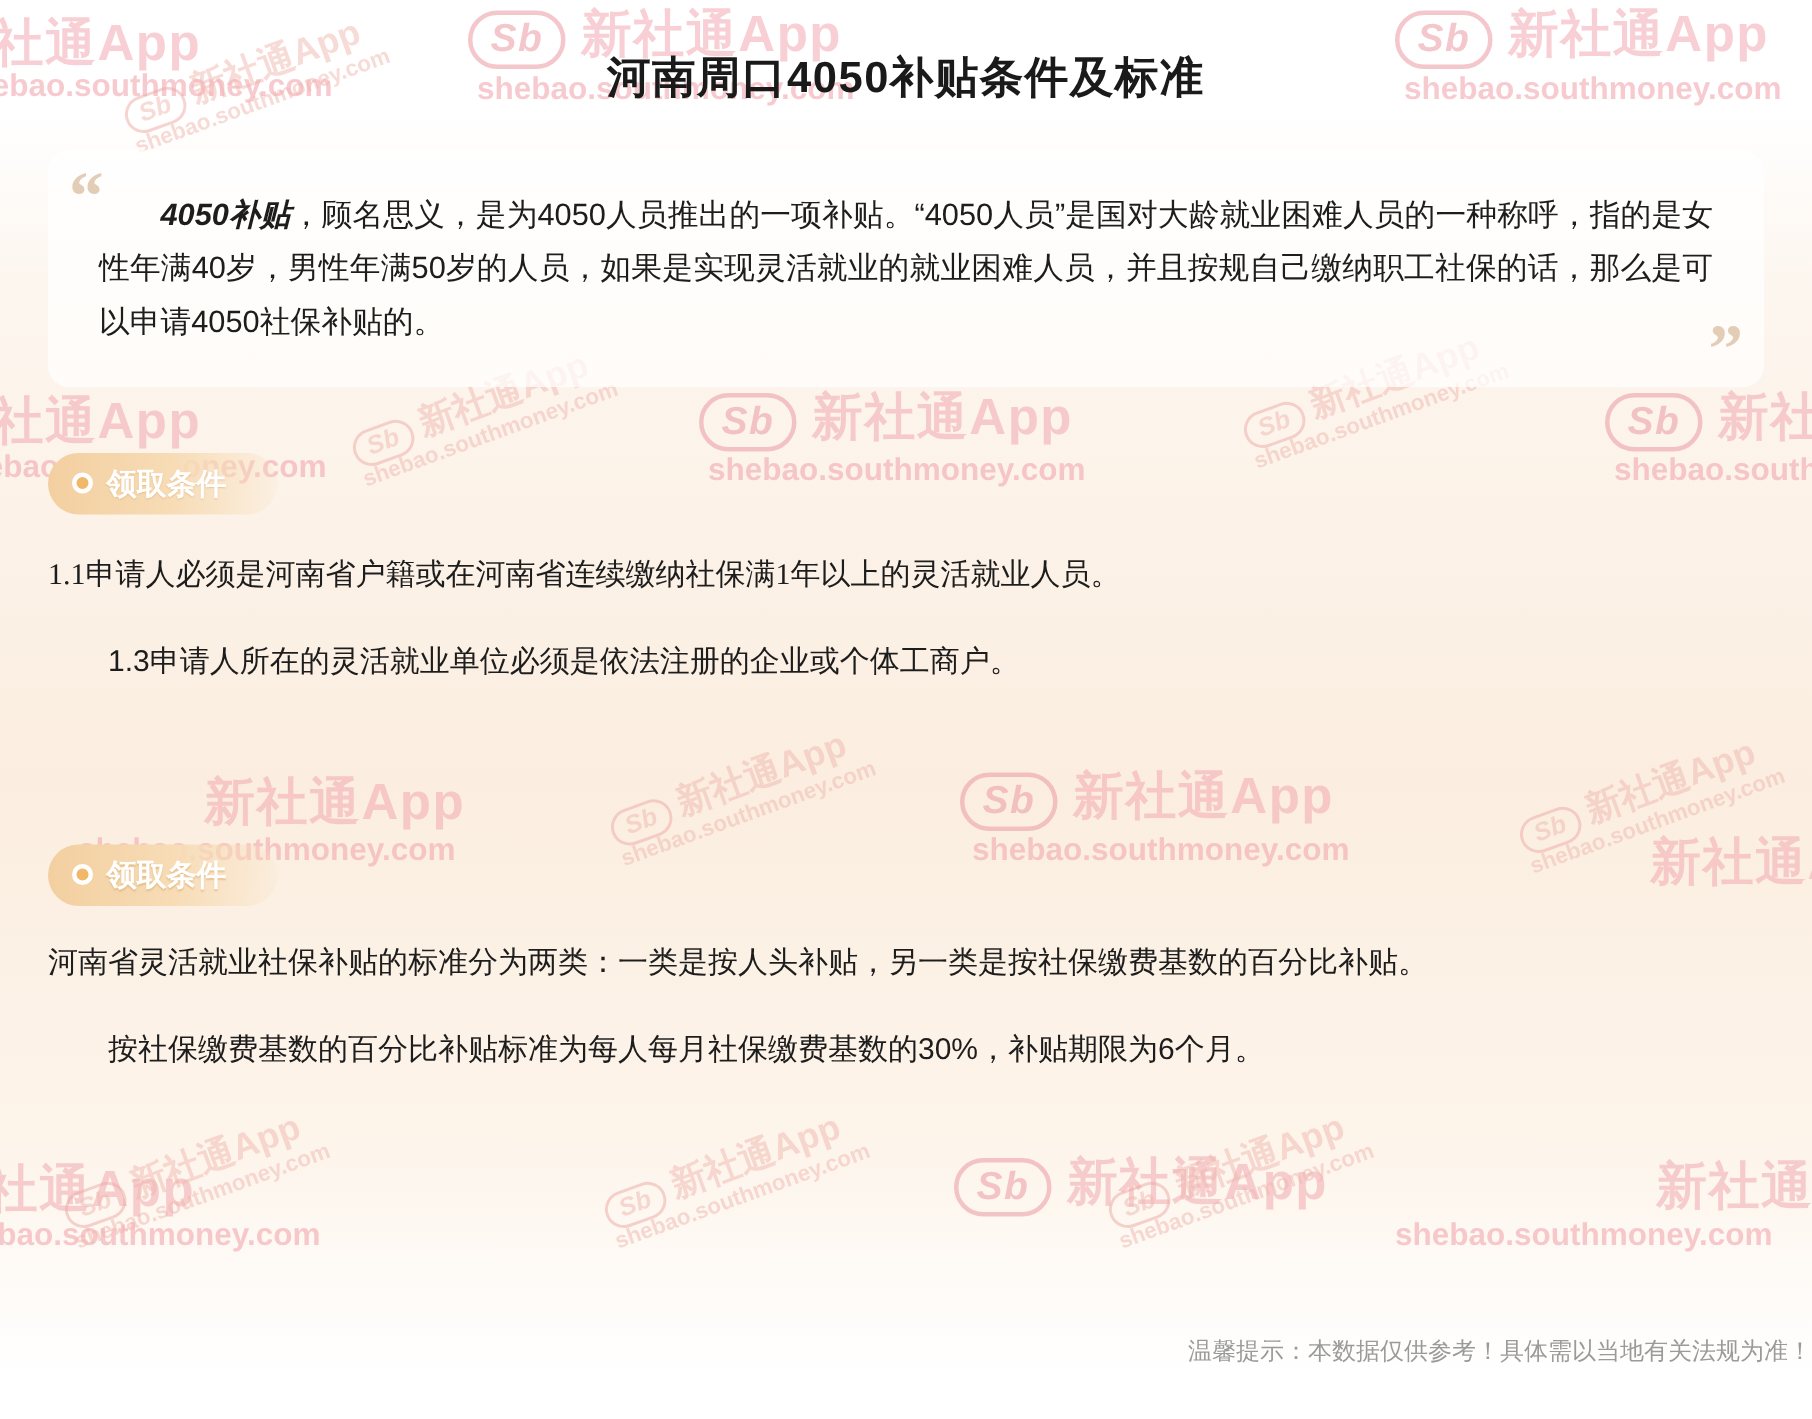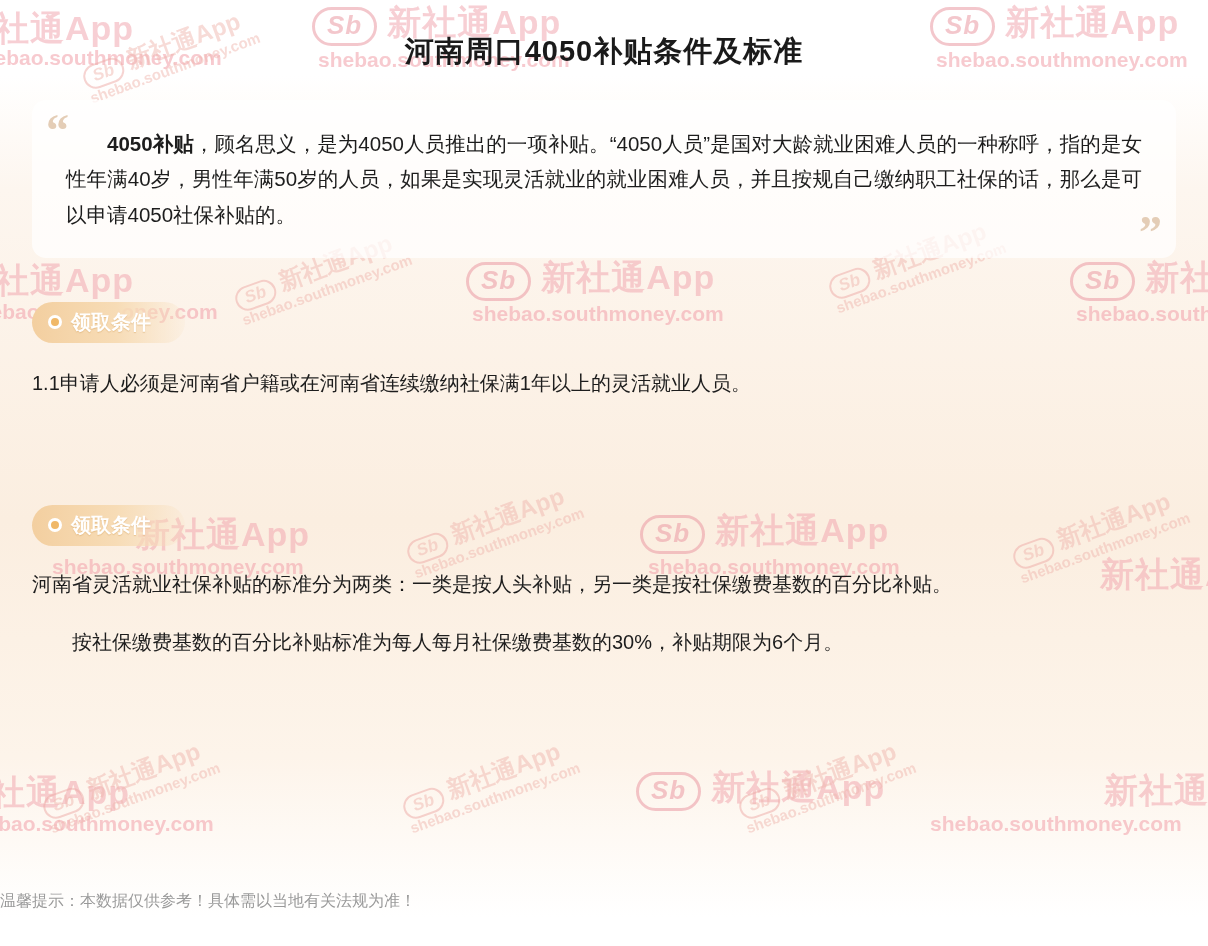--- a/index.html
+++ b/index.html
@@ -118,21 +118,21 @@
   .quote-open { left: 14px; top: 8px; }
   .quote-close { right: 14px; bottom: 2px; }
 
   .quote-text {
     font-size: 20.5px;
     line-height: 1.72;
     color: #1d1d1d;
     text-align: justify;
     text-indent: 2em;
   }
-  .quote-text b { font-weight: bold; }
+  .quote-text b { font-weight: bold; font-style: italic; }
 
   .section { margin: 0 32px; }
   .section-head {
     display: inline-flex;
     align-items: center;
     gap: 9px;
     margin-top: 44px;
     padding: 7px 34px 7px 16px;
     border-radius: 999px 999px 999px 999px;
     background: linear-gradient(90deg, #f3cfa0 0%, #f7dcb6 55%, rgba(247,224,190,0.15) 100%);
@@ -154,30 +154,30 @@
   .para {
     font-size: 20px;
     line-height: 1.6;
     color: #1d1d1d;
     margin-top: 22px;
     text-align: justify;
   }
   .para.indent { text-indent: 2em; }
 
   .cond-list .para { margin-top: 26px; }
-  .cond-list .para:first-child { margin-top: 24px; }
+  .cond-list .para:first-child { margin-top: 24px; font-family: Liberation Serif, serif; }
 
   .std-block .para { margin-top: 26px; }
   .std-block .para:first-child { margin-top: 22px; }
 
   .footer-note {
     position: absolute;
     left: 0; right: 0;
     bottom: 34px;
-    text-align: left;
+    text-align: right;
     font-size: 16px;
     color: #9a9a9a;
     z-index: 10;
   }
 </style>
 </head>
 <body>
 
 <div class="page">
 
@@ -285,20 +285,21 @@
       <div class="quote-text"><b>4050补贴</b><span>，顾名思义，是为4050人员推出的一项补贴。“4050人员”是国对大龄就业困难人员的一种称呼，指的是女性年满40岁，男性年满50岁的人员，如果是实现灵活就业的就业困难人员，并且按规自己缴纳职工社保的话，那么是可以申请4050社保补贴的。</span></div>
     </div>
 
     <div class="section">
       <div class="section-head">
         <span class="ring"></span>
         <span class="label">领取条件</span>
       </div>
       <div class="cond-list">
         <div class="para">1.1申请人必须是河南省户籍或在河南省连续缴纳社保满1年以上的灵活就业人员。</div>
+        <div class="para indent">1.3申请人所在的灵活就业单位必须是依法注册的企业或个体工商户。</div>
       </div>
     </div>
 
     <div class="section" style="margin-top:62px;">
       <div class="section-head">
         <span class="ring"></span>
         <span class="label">领取条件</span>
       </div>
       <div class="std-block">
         <div class="para">河南省灵活就业社保补贴的标准分为两类：一类是按人头补贴，另一类是按社保缴费基数的百分比补贴。</div>

